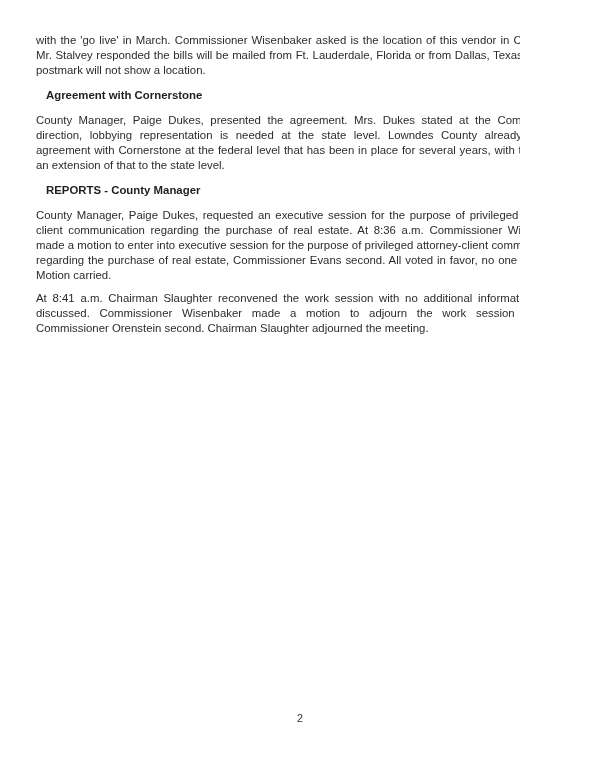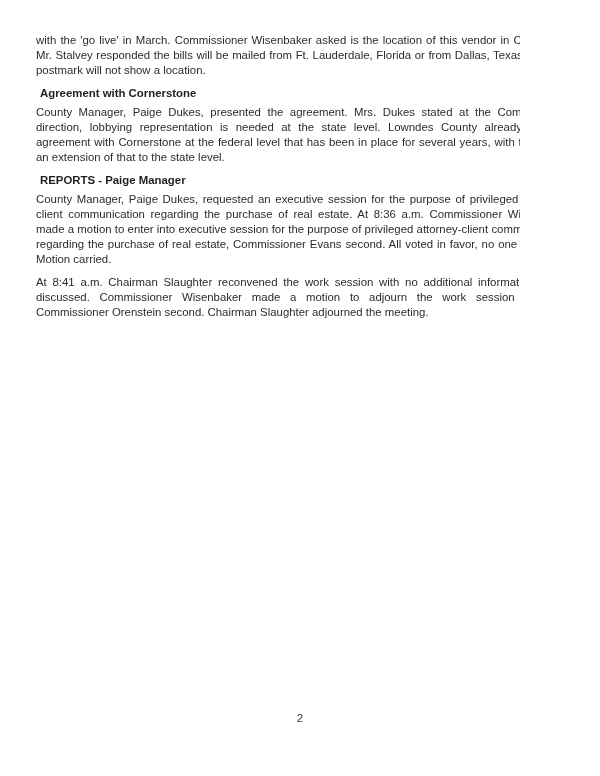--- a/index.html
+++ b/index.html
@@ -26,21 +26,21 @@
     text-align: justify;
   }
   .para {
     margin: 0 0 8px 0;
     padding: 0;
   }
   .para:last-child {
     margin-bottom: 8px;
   }
   .heading {
-    margin: 4px;
+    margin: 10px;
     padding: 0;
     font-size: 11.4px;
     line-height: 15px;
     font-weight: bold;
     color: #1f1f1f;
     text-align: left;
   }
   .footer {
     position: absolute;
     left: 0;
@@ -56,21 +56,21 @@
 <body>
 
 <div class="page">
   <div class="content">
 
     <p class="para">with the 'go live' in March.  Commissioner Wisenbaker asked is the location of this vendor in California? Mr. Stalvey responded the bills will be mailed from Ft. Lauderdale, Florida or from Dallas, Texas, and the postmark will not show a location.</p>
 
     <h2 class="heading">Agreement with Cornerstone</h2>
     <p class="para">County Manager, Paige Dukes, presented the agreement.  Mrs. Dukes stated at the Commission's direction, lobbying representation is needed at the state level.  Lowndes County already has an agreement with Cornerstone at the federal level that has been in place for several years, with this being an extension of that to the state level.</p>
 
-    <h2 class="heading">REPORTS - Paige Manager</h2>
+    <h2 class="heading">REPORTS - County Manager</h2>
     <p class="para">County Manager, Paige Dukes, requested an executive session for the purpose of privileged attorney-client communication regarding the purchase of real estate.  At 8:36 a.m. Commissioner Wisenbaker made a motion to enter into executive session for the purpose of privileged attorney-client communication regarding the purchase of real estate, Commissioner Evans second.  All voted in favor, no one opposed. Motion carried.</p>
 
     <p class="para">At 8:41 a.m. Chairman Slaughter reconvened the work session with no additional information being discussed. Commissioner Wisenbaker made a motion to adjourn the work session meeting, Commissioner Orenstein second.  Chairman Slaughter adjourned the meeting.</p>
 
   </div>
 
   <div class="footer">2</div>
 </div>
 
 </body></html>

